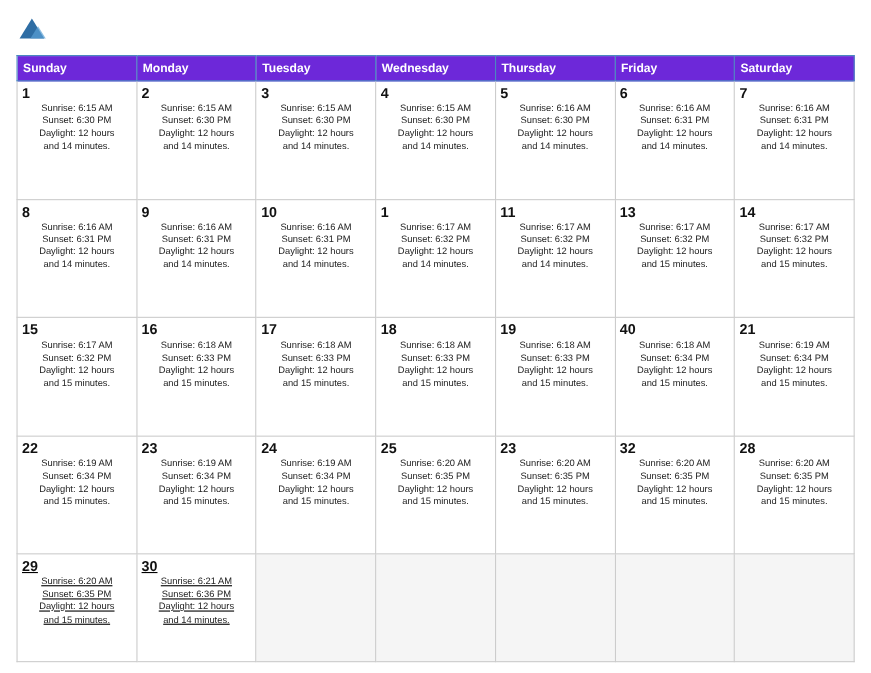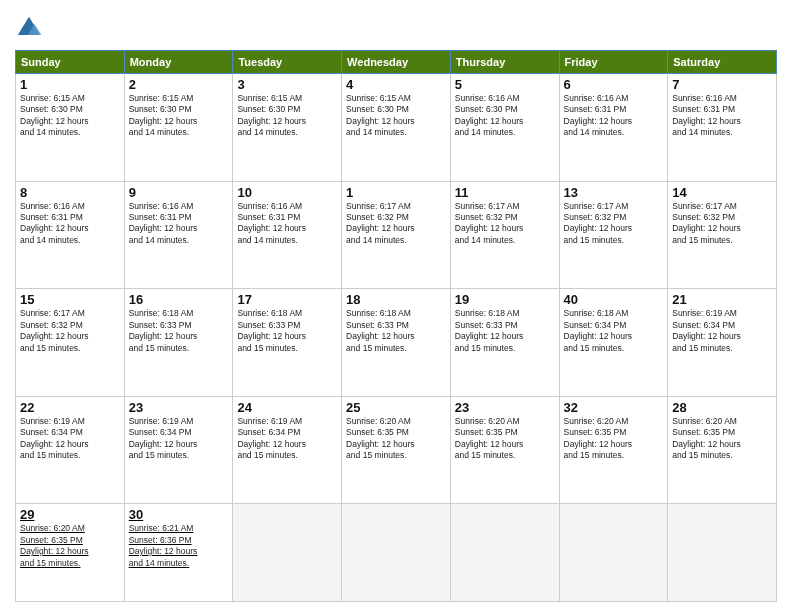--- a/index.html
+++ b/index.html
@@ -55,21 +55,21 @@
     }
     .calendar {
       flex: 1;
       border: 1px solid #ccc;
       border-collapse: collapse;
       table-layout: fixed;
       width: 100%;
       font-size: 9.5px;
     }
     .calendar th {
-      background-color: #4d7c0f;
+      background-color: #6d28d9;
       color: white;
       text-align: left;
       padding: 5px 5px;
       font-size: 11px;
       border: 1px solid #4a88c0;
     }
     .calendar td {
       vertical-align: top;
       border: 1px solid #ccc;
       padding: 3px 4px;
@@ -79,20 +79,21 @@
       font-size: 13px;
       font-weight: bold;
       color: #111;
       display: block;
       margin-bottom: 1px;
     }
     .day-info {
       font-size: 8.5px;
       color: #222;
       line-height: 1.35;
+      text-align: center;
     }
     .empty-cell {
       background: #f5f5f5;
     }
     .last-row td {
       height: 80px;
       text-decoration: underline;
     }
   </style>
 </head>

